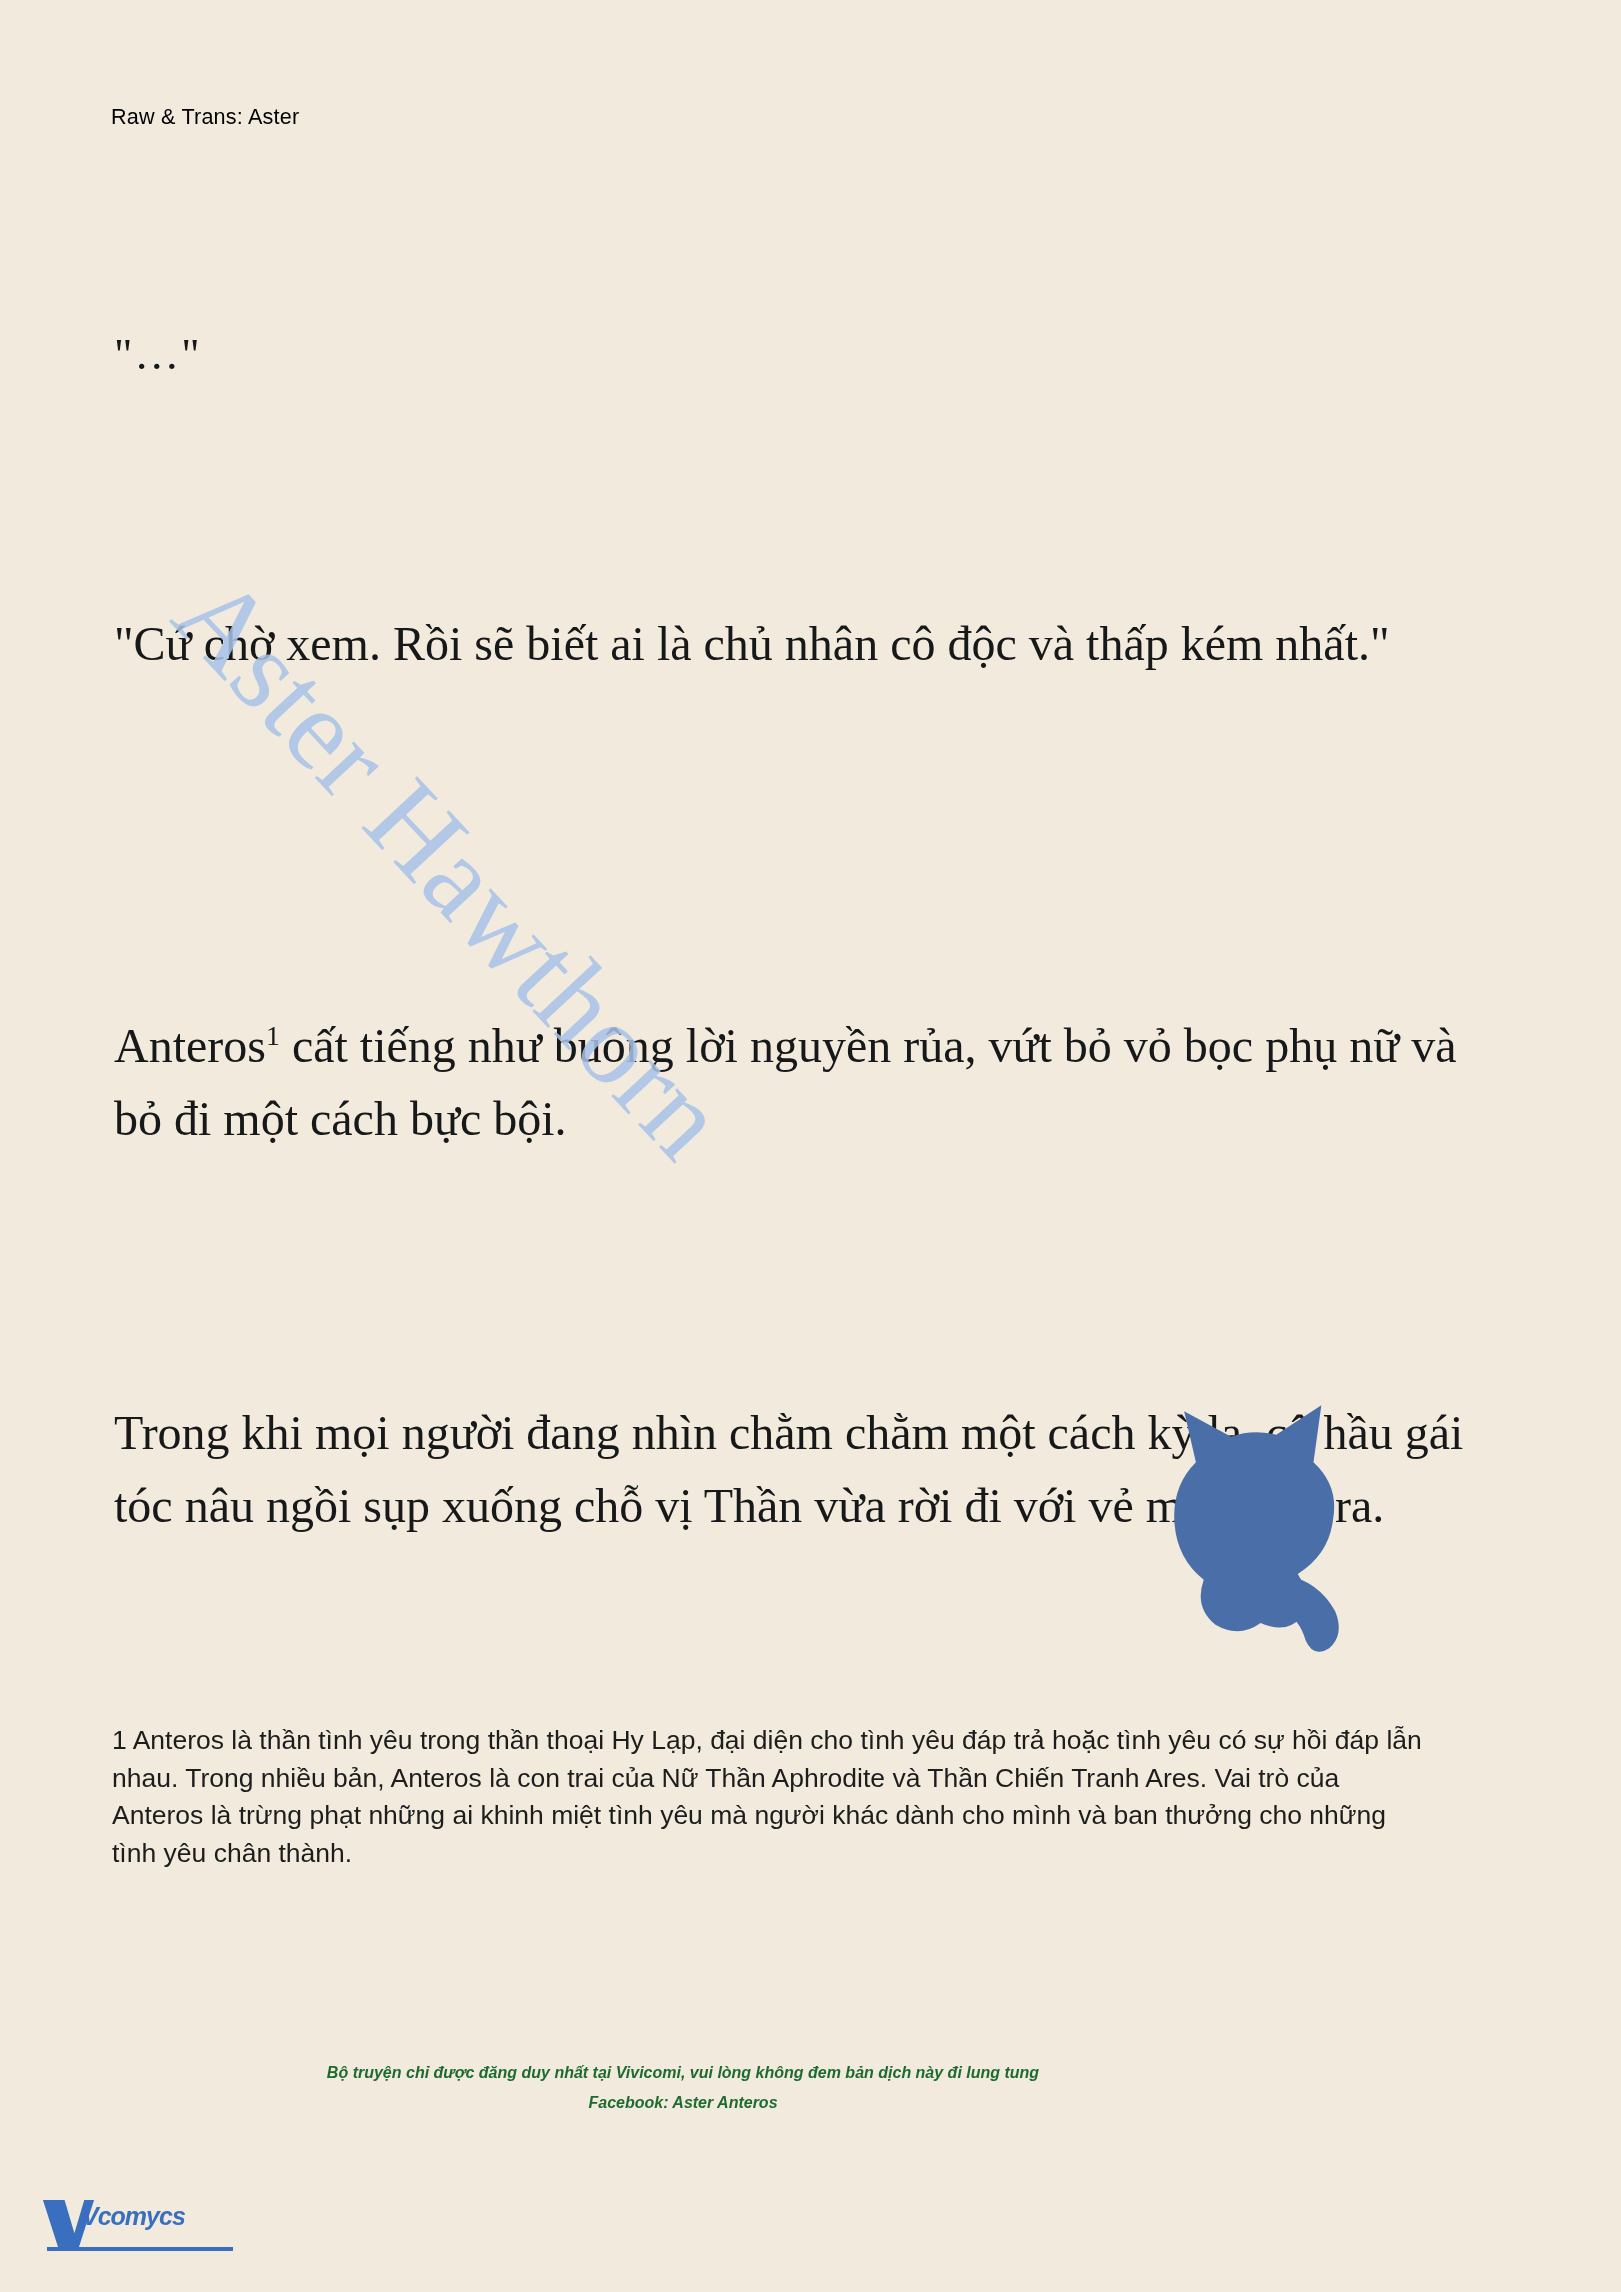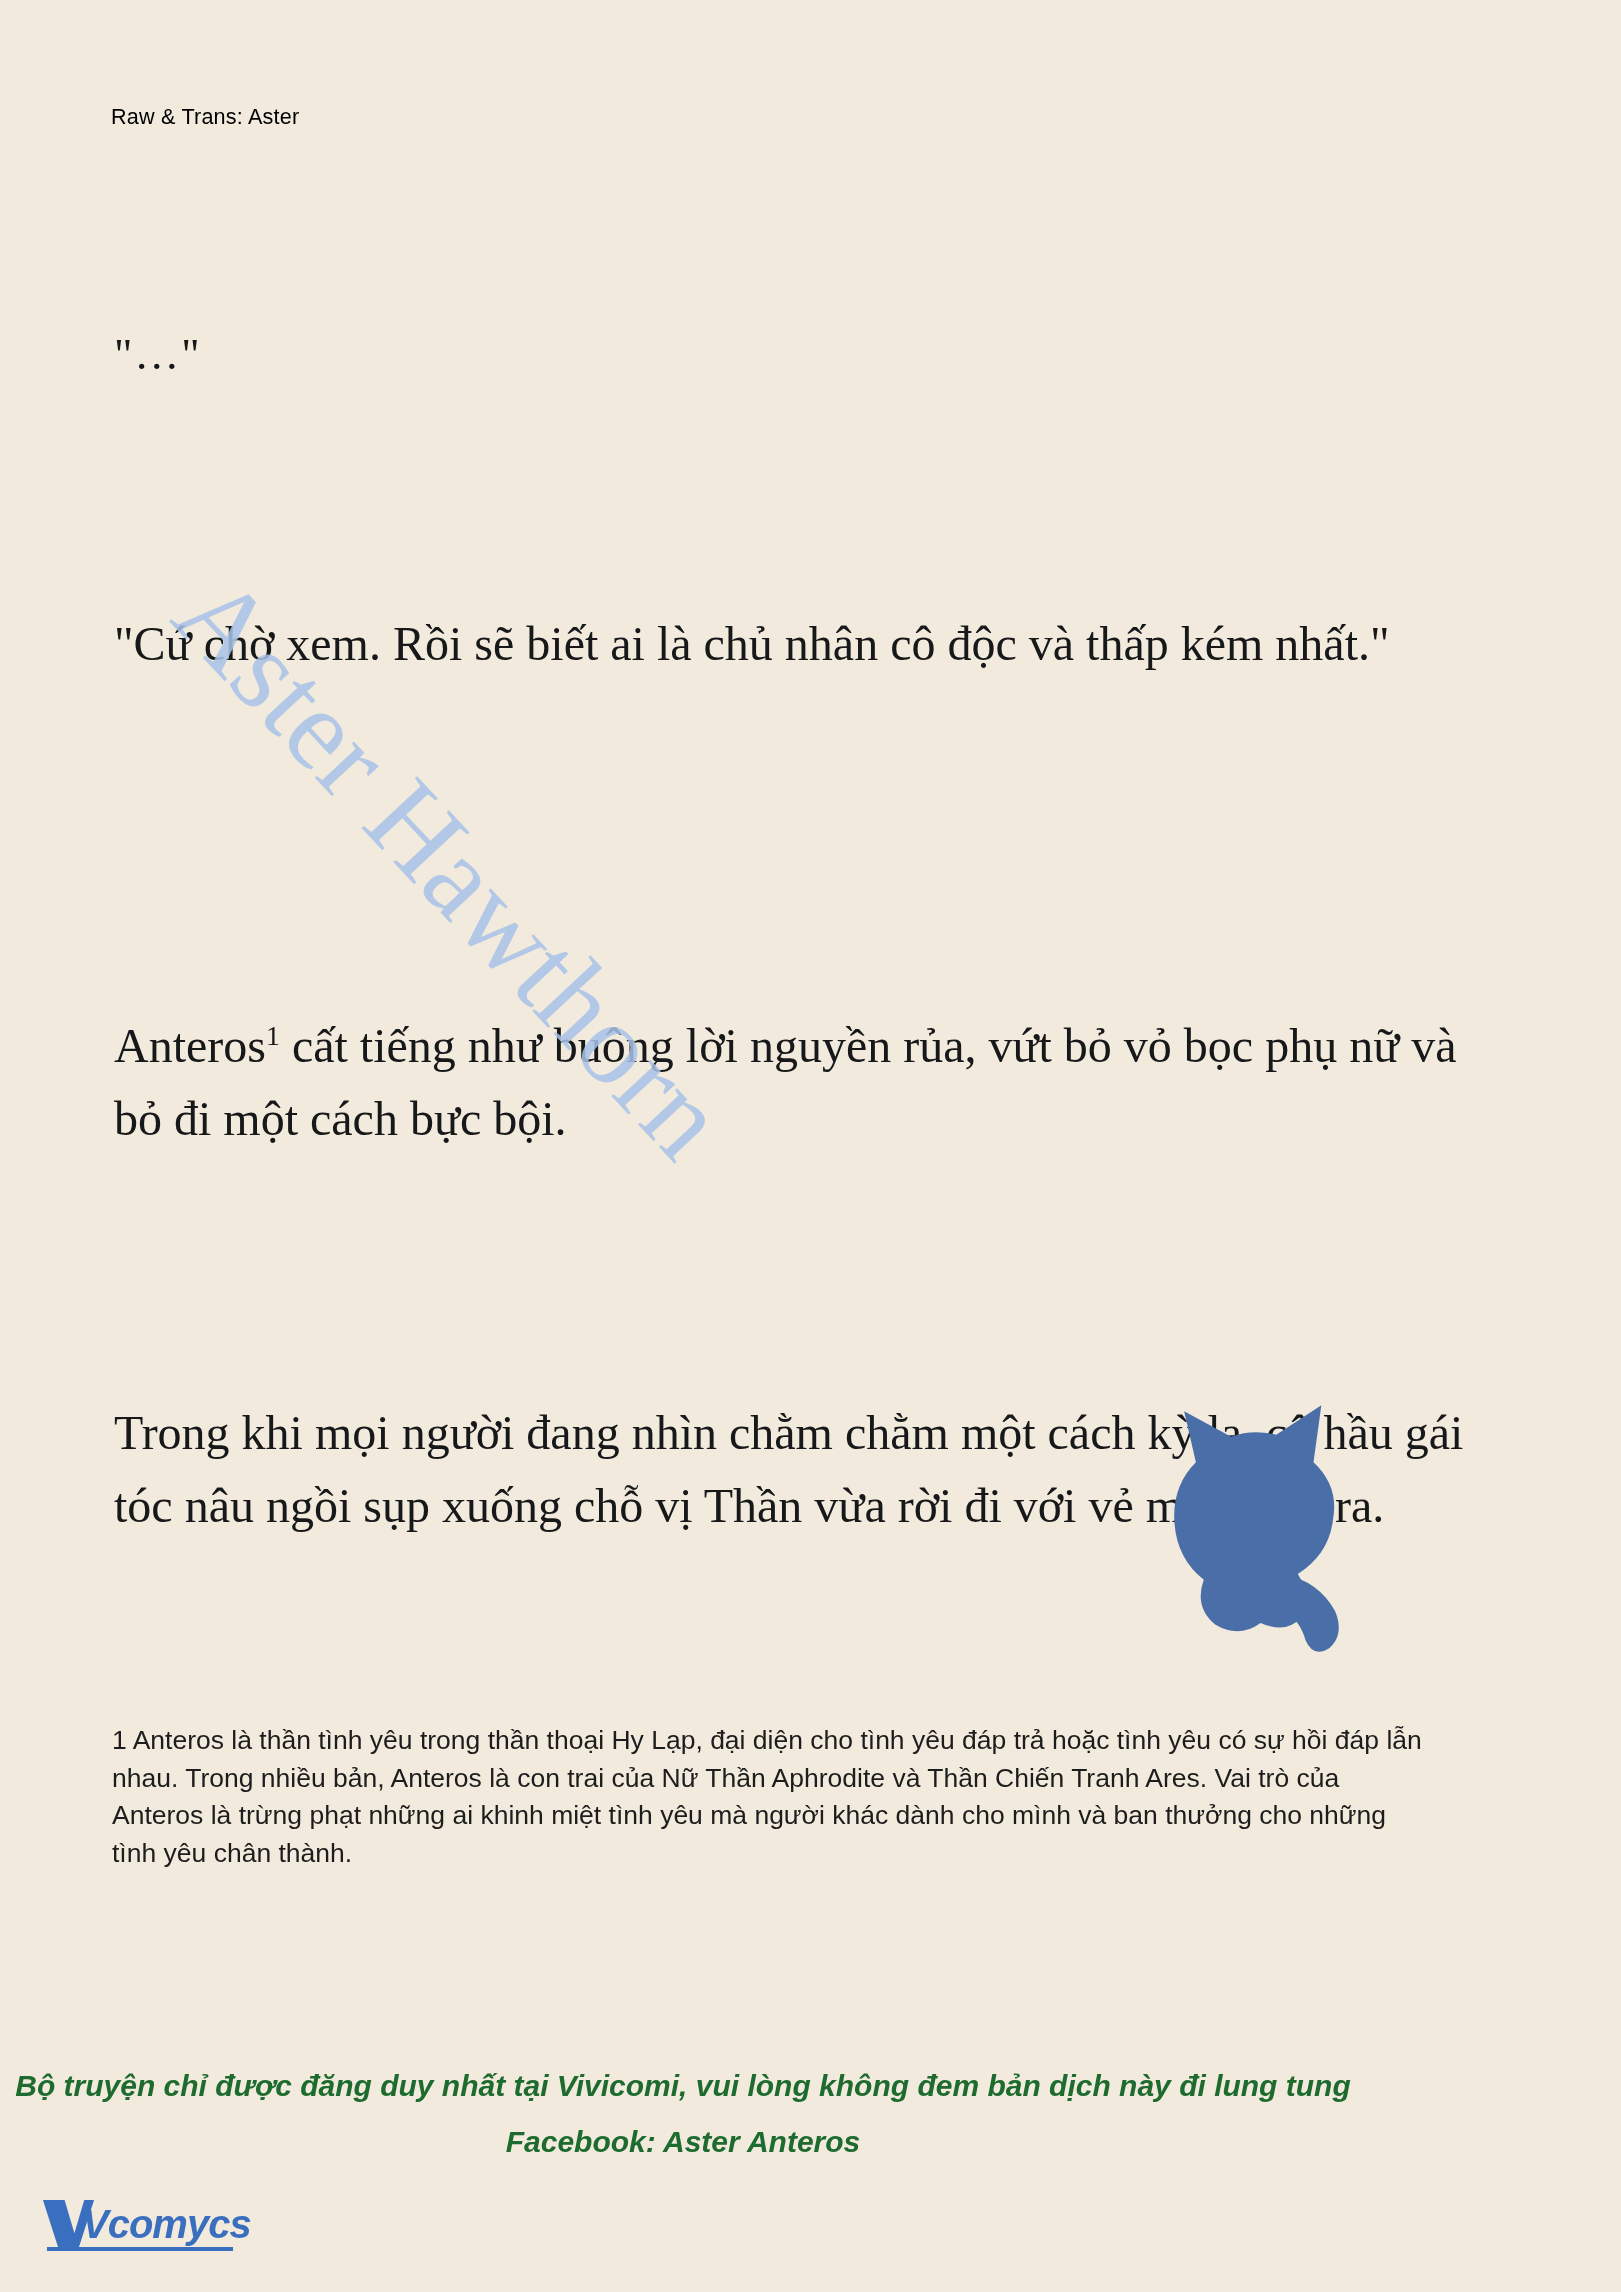--- a/index.html
+++ b/index.html
@@ -86,21 +86,21 @@
   }
   .green-block {
     position: absolute;
     top: 2058px;
     left: 0;
     width: 1366px;
     text-align: center;
     font-family: "Liberation Sans", sans-serif;
     font-style: italic;
     font-weight: bold;
-    font-size: 30px;
+    font-size: 16px;
     color: #1e6b2f;
     line-height: 1.85;
   }
   .watermark {
     position: absolute;
     top: 549px;
     left: 245px;
     font-family: "Liberation Serif", serif;
     font-size: 116px;
     color: #a8c3e8;
@@ -126,21 +126,21 @@
     width: 206px;
     height: 71px;
   }
   .logo-text {
     position: absolute;
     left: 43px;
     top: 13.7px;
     font-family: "Liberation Sans", sans-serif;
     font-weight: bold;
     font-style: italic;
-    font-size: 40px;
+    font-size: 25px;
     color: #3a6fbf;
     letter-spacing: -1px;
   }
   .logo-underline {
     position: absolute;
     left: 7.8px;
     top: 59px;
     width: 186px;
     height: 3.9px;
     background: #3a6fbf;

